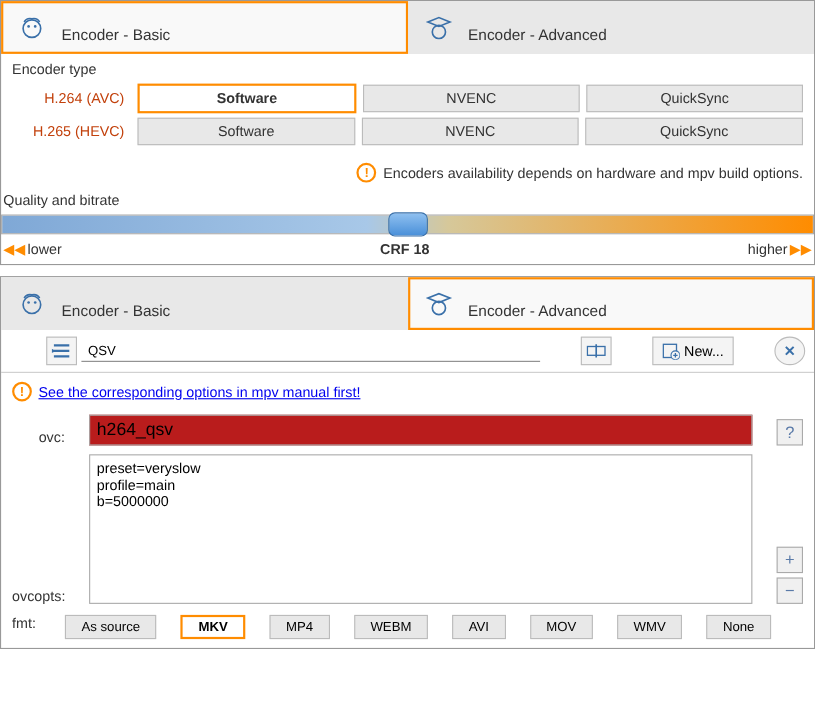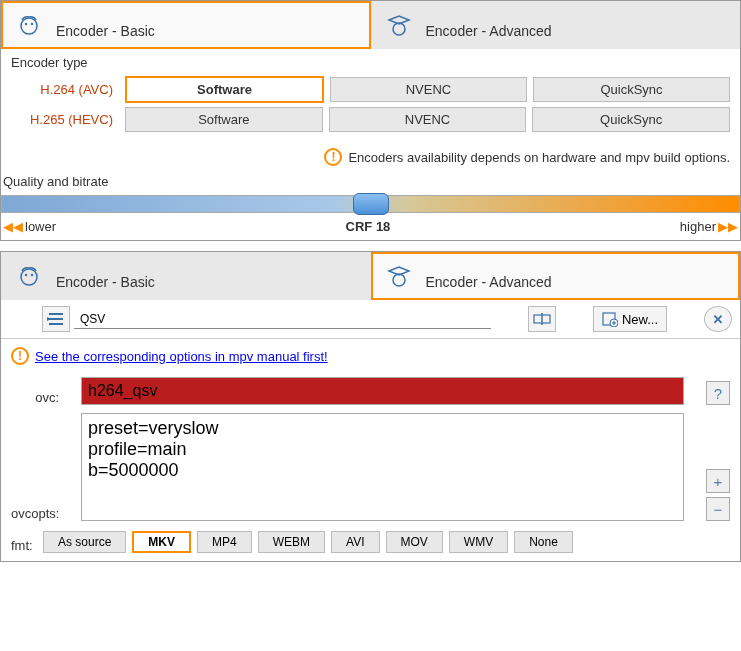--- a/index.html
+++ b/index.html
@@ -27,24 +27,24 @@
 .crf-label { font-weight: bold; color: #333; }
 .toolbar { display: flex; align-items: center; gap: 4px; padding: 6px 8px; border-bottom: 1px solid #ccc; }
 .tb-btn { width: 28px; height: 26px; display: flex; align-items: center; justify-content: center; border: 1px solid #bbb; background: #f4f4f4; cursor: pointer; margin-left: 33px; }
 .tb-btn.new { width: auto; padding: 0 8px; gap: 4px; }
 .name-input { flex: 1; font-size: 12px; padding: 2px 6px; border: none; border-bottom: 1px solid #888; background: transparent; }
 .link-row { display: flex; align-items: center; gap: 6px; padding: 8px 10px; }
 .link-text { color: #0000ee; text-decoration: underline; cursor: pointer; font-size: 13px; }
 .field-row { display: flex; align-items: flex-end; gap: 22px; padding: 4px 10px; }
 .field-label { width: 48px; text-align: right; color: #333; padding-top: 4px; }
 .text-input { flex: 1; padding: 4px 6px; border: 1px solid #aaa; background: #b91c1c; font-size: 16px; }
-.textarea { flex: 1; padding: 4px 6px; border: 1px solid #aaa; background: #fff; font-size: 18px; height: 108px; white-space: pre-line; resize: none; font-family: Tahoma, Arial, sans-serif; }
+.textarea { flex: 1; padding: 4px 6px; border: 1px solid #aaa; background: #fff; font-size: 13px; height: 136px; white-space: pre-line; resize: none; font-family: Tahoma, Arial, sans-serif; }
 .side-btns { display: flex; flex-direction: column; gap: 4px; }
 .sq-btn { width: 24px; height: 24px; display: flex; align-items: center; justify-content: center; border: 1px solid #aaa; background: #f0f0f0; color: #5a7aa8; font-size: 15px; cursor: pointer; }
-.fmt-row { display: flex; align-items: flex-end; gap: 6px; padding: 6px 10px 8px; }
+.fmt-row { display: flex; align-items: flex-start; gap: 22px; padding: 6px 10px 8px; }
 .fmt-label { width: 26px; color: #333; }
 .fmt-btn { text-align: center; padding: 3px 14px; background: #e8e8e8; border: 1px solid #bbb; color: #000000; cursor: pointer; font-size: 12px; }
 .fmt-btn.active { border: 2px solid #ff8c00; font-weight: bold; background: #fff; padding: 2px 14px; }
 .close-x { color: #3a70a9; font-weight: bold; }
 .warn-ico-o { width: 18px; height: 18px; border: 2px solid #ff8c00; border-radius: 50%; display: flex; align-items: center; justify-content: center; color: #ff8c00; font-weight: bold; font-size: 12px; }
 </style>
 </head>
 <body>
 
 <div class="panel">

